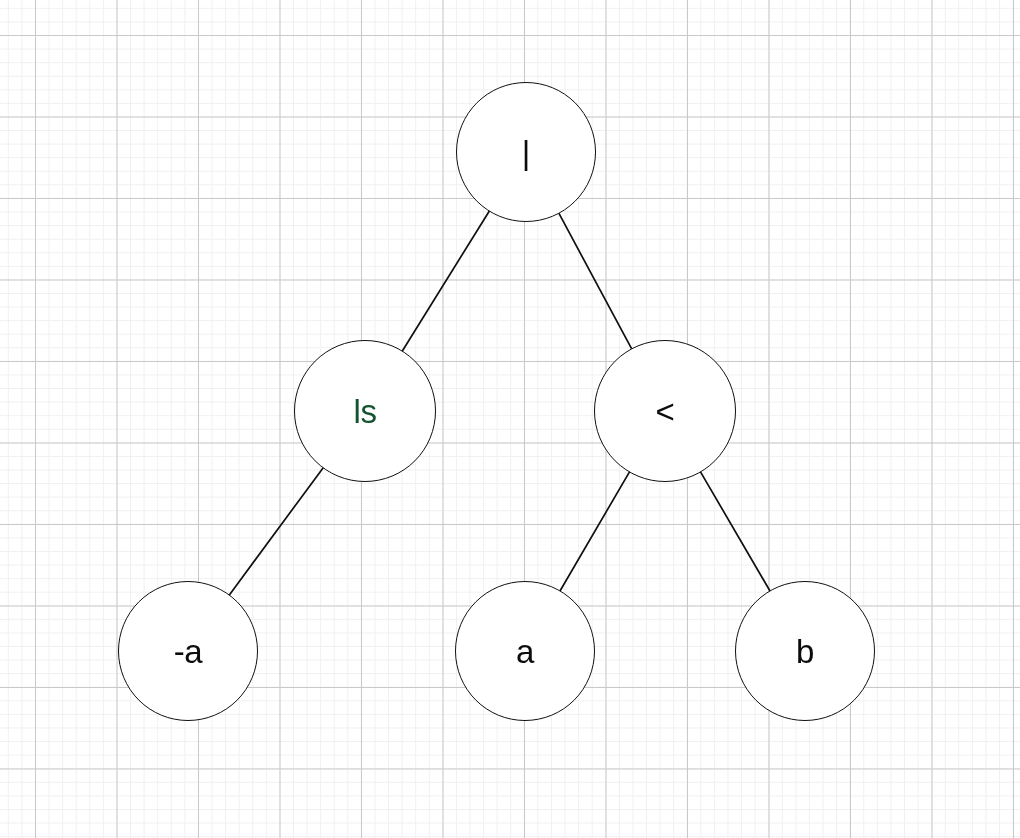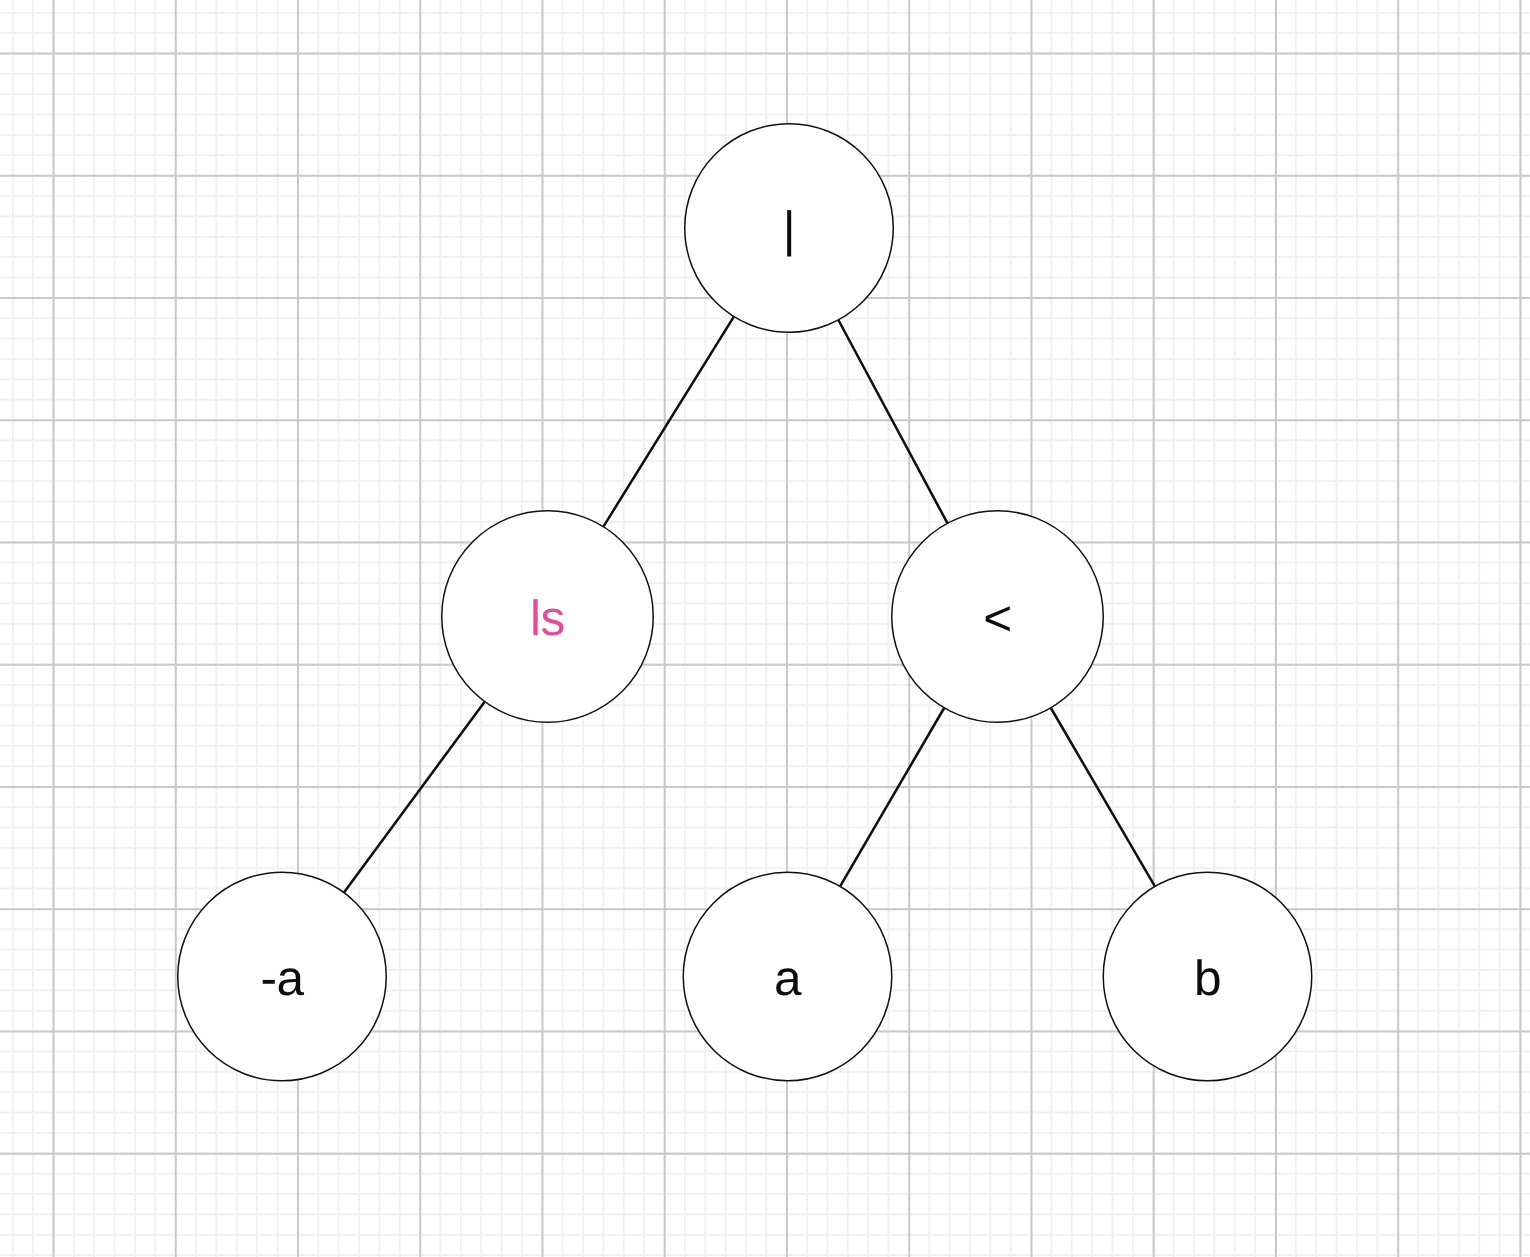--- a/index.html
+++ b/index.html
@@ -76,21 +76,21 @@
       <line x1="322.85850769194326" y1="468.14100651939896" x2="229.54795016287284" y2="594.663796389325" class="edge-line" stroke="#12100f" stroke-width="1.7"></line>
       <line x1="629.2251571877899" y1="472.32830196378876" x2="560.270971786686" y2="590.5354769371097" class="edge-line" stroke="#12100f" stroke-width="1.7"></line>
       <line x1="700.7748428122101" y1="472.32830196378876" x2="769.729028213314" y2="590.5354769371097" class="edge-line" stroke="#12100f" stroke-width="1.7"></line>
     </svg>
 
   <div id="node-layer">
       <div class="node" style="left: 456px; top: 82px; width: 140px; height: 140px; border-color: rgb(18, 16, 15); background: rgb(255, 255, 255);">
         <span class="node-label" style="color: rgb(13, 12, 12); font-size: 33px;">|</span>
       </div>
       <div class="node" style="left: 294px; top: 340px; width: 142px; height: 142px; border-color: rgb(18, 16, 15); background: rgb(255, 255, 255);">
-        <span class="node-label" style="color: #ec4899; font-size: 33px;">ls</span>
+        <span class="node-label" style="color: #14532d; font-size: 33px;">ls</span>
       </div>
       <div class="node" style="left: 594px; top: 340px; width: 142px; height: 142px; border-color: rgb(18, 16, 15); background: rgb(255, 255, 255);">
         <span class="node-label" style="color: rgb(13, 12, 12); font-size: 33px;">&lt;</span>
       </div>
       <div class="node" style="left: 118px; top: 581px; width: 140px; height: 140px; border-color: rgb(18, 16, 15); background: rgb(255, 255, 255);">
         <span class="node-label" style="color: rgb(13, 12, 12); font-size: 33px;">-a</span>
       </div>
       <div class="node" style="left: 455px; top: 581px; width: 140px; height: 140px; border-color: rgb(18, 16, 15); background: rgb(255, 255, 255);">
         <span class="node-label" style="color: rgb(13, 12, 12); font-size: 33px;">a</span>
       </div>

